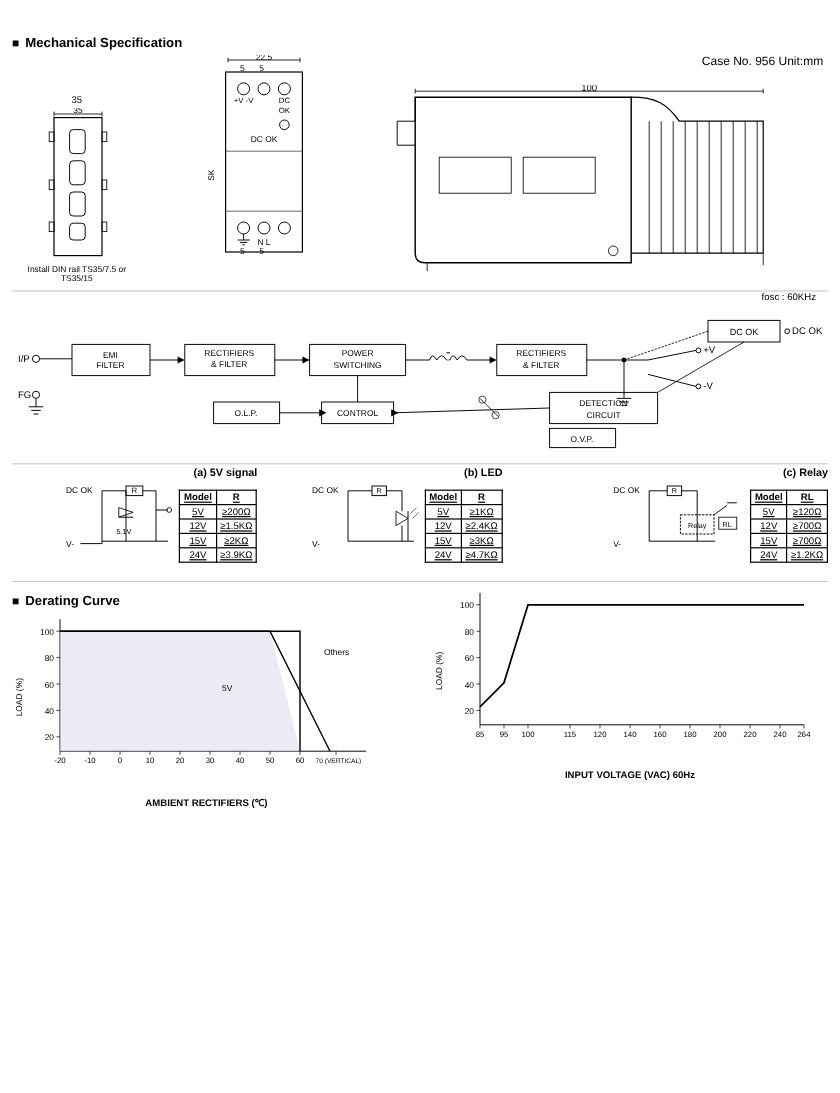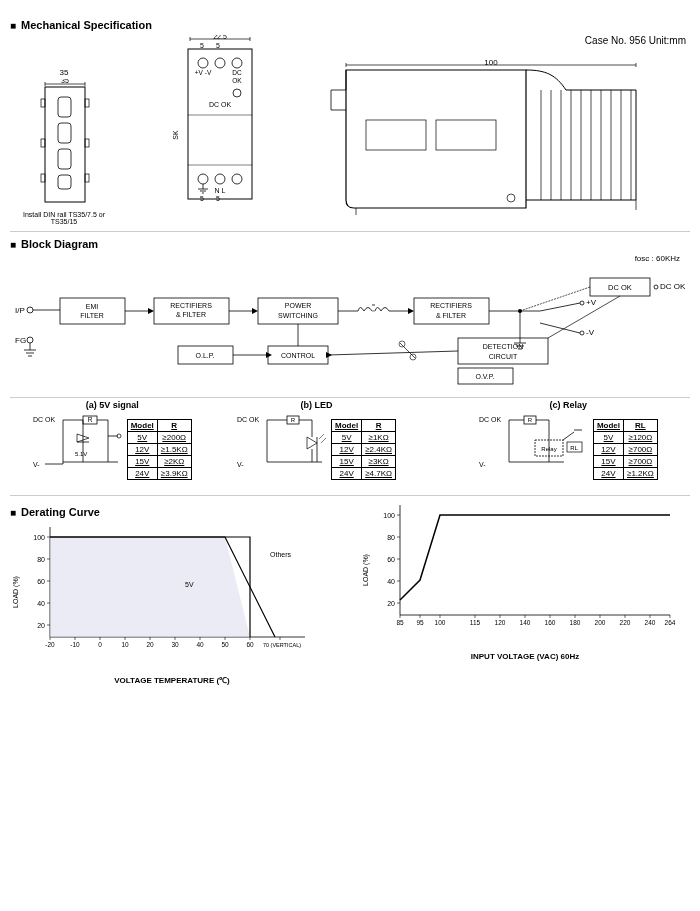--- a/index.html
+++ b/index.html
@@ -7,21 +7,21 @@
       font-family: Arial, sans-serif;
       font-size: 10px;
       background: #fff;
       color: #000;
       width: 700px;
       min-height: 911px;
       overflow: hidden;
     }
     .page {
       width: 700px;
-      padding: 13px 10px;
+      padding: 24px 10px;
     }
     .section-header {
       display: flex;
       align-items: center;
       font-size: 11px;
       font-weight: bold;
       margin-bottom: 4px;
       margin-top: 6px;
     }
     .section-header::before {
@@ -85,21 +85,21 @@
     }
     .dcok-content {
       display: flex;
       justify-content: space-between;
       align-items: flex-start;
       padding: 2px 0;
     }
     .dcok-sub {
       display: flex;
       flex-direction: column;
-      align-items: center;
+      align-items: flex-end;
       width: 210px;
     }
     .dcok-sub-title {
       font-size: 9px;
       font-weight: bold;
       margin-bottom: 2px;
     }
     .dcok-sub-inner {
       display: flex;
       align-items: center;
@@ -248,21 +248,20 @@
           <line x1="30" y1="148" x2="30" y2="155" stroke="#000" stroke-width="0.7"></line>
           <line x1="310" y1="140" x2="310" y2="150" stroke="#000" stroke-width="0.7"></line>
 
           <circle cx="185" cy="138" r="4" fill="none" stroke="#000" stroke-width="0.7"></circle>
         </svg>
       </div>
     </div>
   </div>
 
   <div class="block-section">
-    <div class="section-header">Block Diagram</div>
     <div style="text-align:right;font-size:8px;padding-right:10px;">fosc : 60KHz</div>
     <svg class="block-diagram-svg" viewBox="0 0 680 120">
 
       <text x="5" y="45" font-size="8">I/P</text>
       <circle cx="20" cy="42" r="3" fill="none" stroke="#000" stroke-width="0.8"></circle>
       <line x1="23" y1="42" x2="50" y2="42" stroke="#000" stroke-width="0.8"></line>
 
       <text x="5" y="75" font-size="8">FG</text>
       <circle cx="20" cy="72" r="3" fill="none" stroke="#000" stroke-width="0.8"></circle>
       <line x1="20" y1="75" x2="20" y2="82" stroke="#000" stroke-width="0.8"></line>
@@ -568,21 +567,21 @@
 
           <polyline points="40,15 215,15 265,115" fill="none" stroke="#000" stroke-width="1.2"></polyline>
           <text x="260" y="35" font-size="7">Others</text>
 
           <polyline points="40,15 240,15 240,115" fill="none" stroke="#000" stroke-width="1.2"></polyline>
           <text x="175" y="65" font-size="7">5V</text>
 
           <text x="8" y="70" font-size="7" transform="rotate(-90,8,70)" text-anchor="middle">LOAD (%)</text>
         </svg>
       </div>
-      <div class="chart-title">VOLTAGE TEMPERATURE (℃)</div>
+      <div class="chart-title">AMBIENT RECTIFIERS (℃)</div>
     </div>
 
     <div class="derating-right">
       <div class="chart-container">
         <svg width="330" height="150">
 
           <line x1="40" y1="5" x2="40" y2="115" stroke="#000" stroke-width="0.8"></line>
 
           <line x1="40" y1="115" x2="310" y2="115" stroke="#000" stroke-width="0.8"></line>
 

